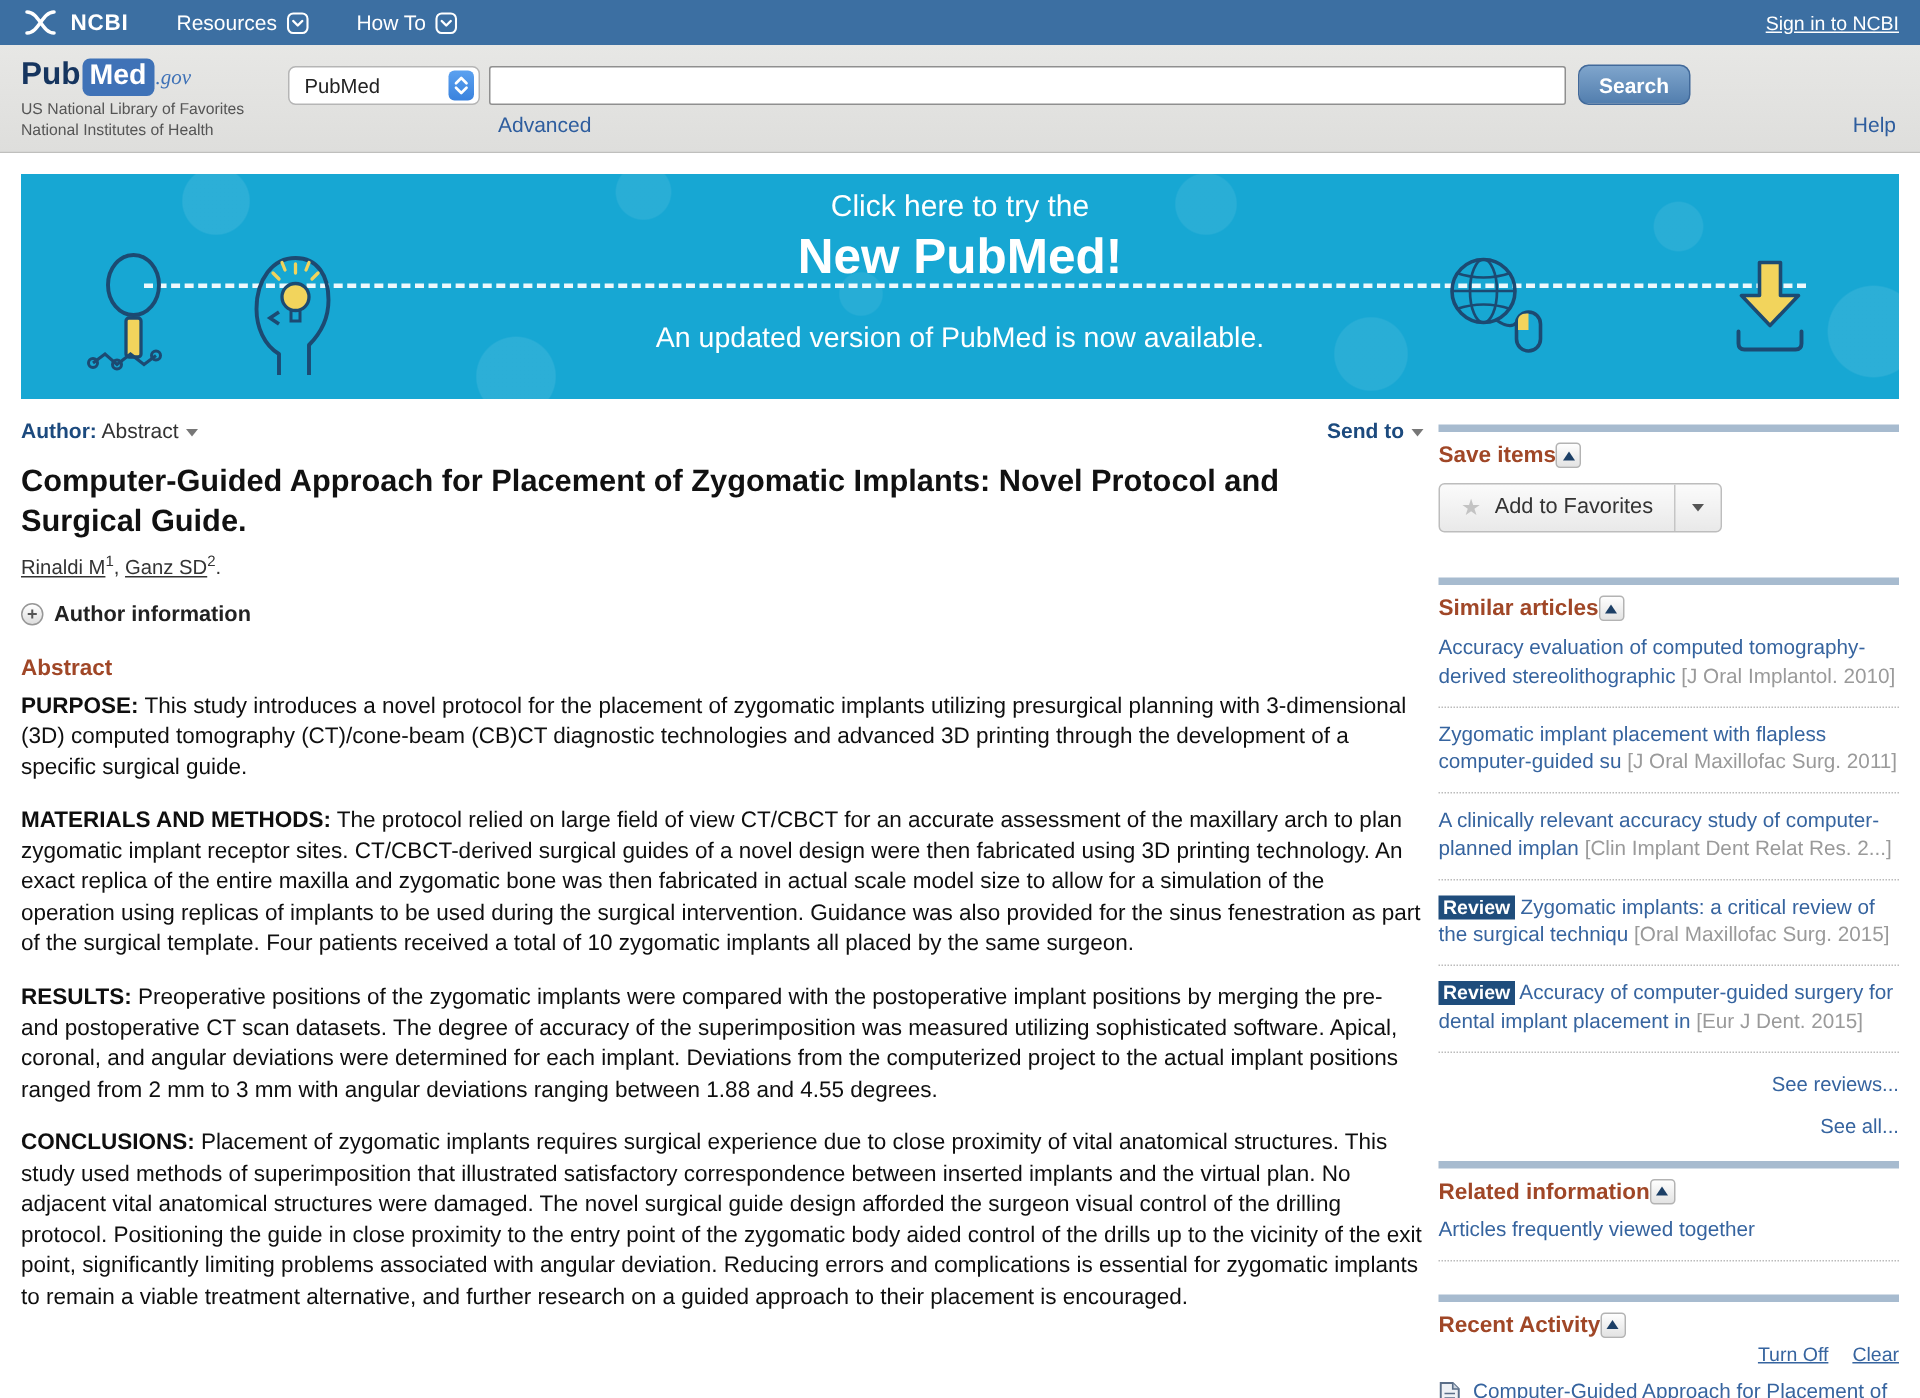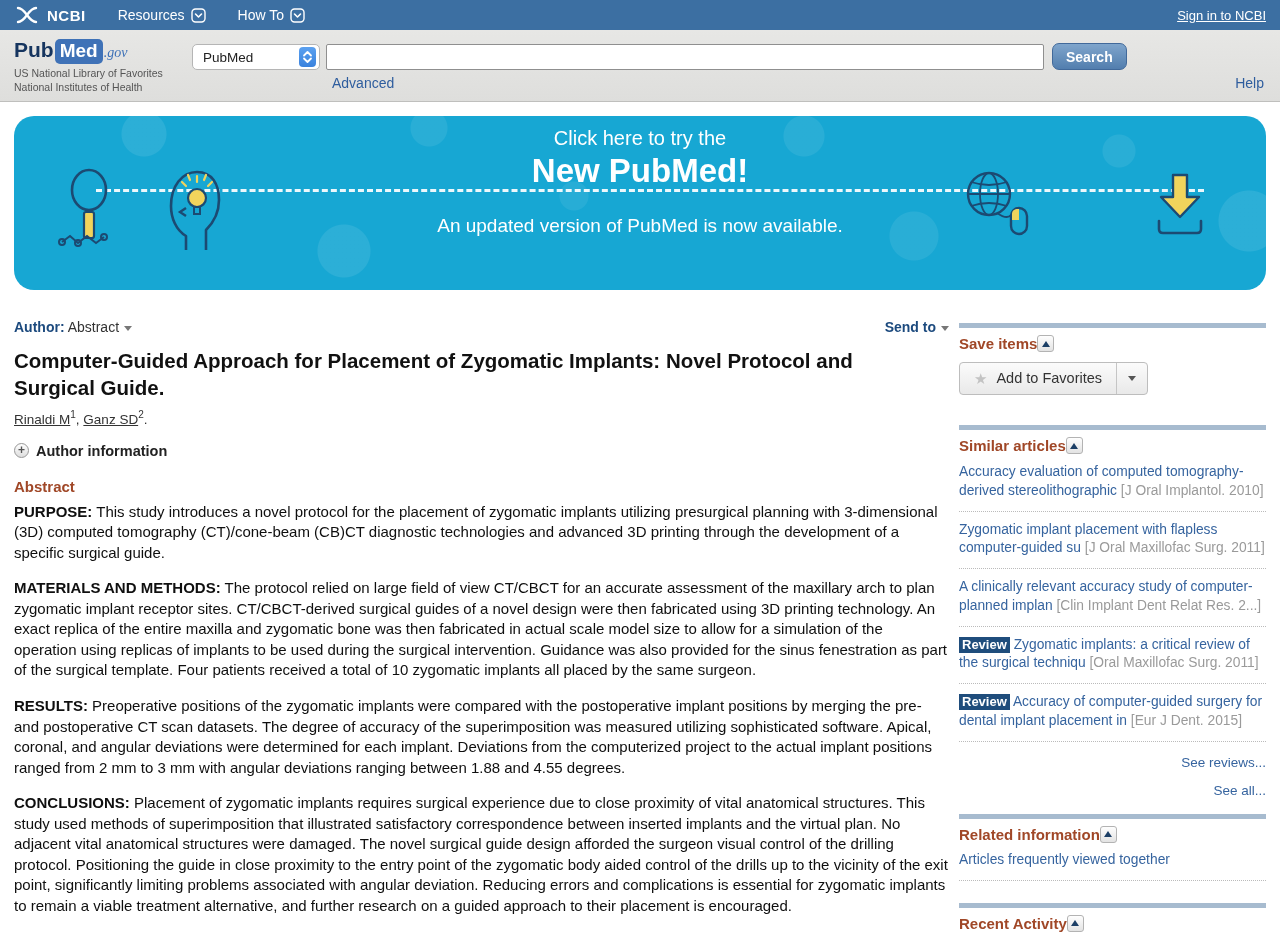--- a/index.html
+++ b/index.html
@@ -31,31 +31,31 @@
            background:linear-gradient(#5ba1f0,#3a82dd);display:flex;align-items:center;justify-content:center;}
   .searchinput{margin-left:6px;width:718px;height:26px;box-sizing:border-box;border:1px solid #8f8f8f;
                border-radius:2px;padding:0 6px;font-size:14px;font-family:"Liberation Sans",sans-serif;}
   .searchbtn{margin-left:8px;height:27px;padding:0 13px;background:linear-gradient(#7fa5cc,#527eae);
              border:1px solid #41699a;border-radius:7px;color:#fff;font-weight:bold;font-size:14px;
              font-family:"Liberation Sans",sans-serif;cursor:pointer;}
   .advanced{position:absolute;left:332px;top:45px;color:#2e5d9e;font-size:14px;cursor:pointer;}
   .help{position:absolute;right:16px;top:45px;color:#2e5d9e;font-size:14px;cursor:pointer;}
 
   
-  .banner{margin:14px 14px 16px;height:174px;position:relative;overflow:hidden;cursor:pointer;
+  .banner{margin:14px 14px 0;height:150px;position:relative;overflow:hidden;cursor:pointer;
     background-color:#17a7d3;
     background-image:
       radial-gradient(circle at 130px 18px, rgba(255,255,255,.09) 0 22px, transparent 23px),
       radial-gradient(circle at 330px 135px, rgba(255,255,255,.09) 0 26px, transparent 27px),
       radial-gradient(circle at 415px 12px, rgba(255,255,255,.08) 0 18px, transparent 19px),
       radial-gradient(circle at 560px 80px, rgba(255,255,255,.07) 0 14px, transparent 15px),
       radial-gradient(circle at 790px 20px, rgba(255,255,255,.08) 0 20px, transparent 21px),
       radial-gradient(circle at 900px 120px, rgba(255,255,255,.08) 0 24px, transparent 25px),
       radial-gradient(circle at 1105px 35px, rgba(255,255,255,.08) 0 16px, transparent 17px),
-      radial-gradient(circle at 1235px 105px, rgba(255,255,255,.09) 0 30px, transparent 31px); border-radius: 20px;}
+      radial-gradient(circle at 1235px 105px, rgba(255,255,255,.09) 0 30px, transparent 31px);}
   .dash{position:absolute;left:82px;right:62px;top:73px;border-top:3px dashed rgba(255,255,255,.92);}
   .banner-text{position:absolute;left:0;right:0;top:0;color:#fff;text-align:center;padding-top:11px;}
   .b1{font-size:20px;}
   .b2{font-size:33px;font-weight:bold;margin:2px 0 0;}
   .b3{font-size:19px;margin-top:25px;}
   .b4{font-size:19px;margin-top:6px;}
   .bicon{position:absolute;}
 
   
   .content{display:flex;padding:13px 14px 0;box-sizing:border-box;}
@@ -282,21 +282,21 @@
           <a>Zygomatic implant placement with flapless computer-guided su</a>
           <span class="cite">[J Oral Maxillofac Surg. 2011]</span>
         </div>
         <div class="sim-item">
           <a>A clinically relevant accuracy study of computer-planned implan</a>
           <span class="cite">[Clin Implant Dent Relat Res. 2...]</span>
         </div>
         <div class="sim-item">
           <span class="badge">Review</span>
           <a>Zygomatic implants: a critical review of the surgical techniqu</a>
-          <span class="cite">[Oral Maxillofac Surg. 2011]</span>
+          <span class="cite">[Oral Maxillofac Surg. 2015]</span>
         </div>
         <div class="sim-item">
           <span class="badge">Review</span>
           <a>Accuracy of computer-guided surgery for dental implant placement in</a>
           <span class="cite">[Eur J Dent. 2015]</span>
         </div>
         <a class="seelink">See reviews...</a>
         <a class="seelink">See all...</a>
       </div>
 

